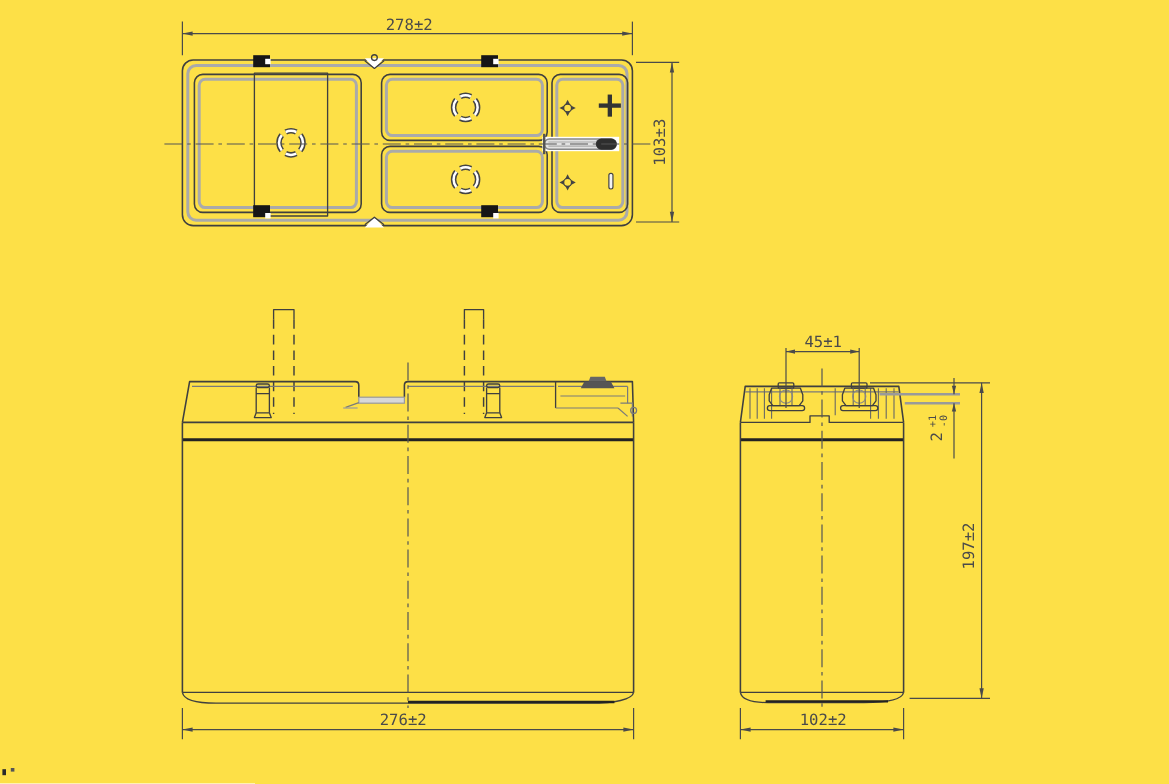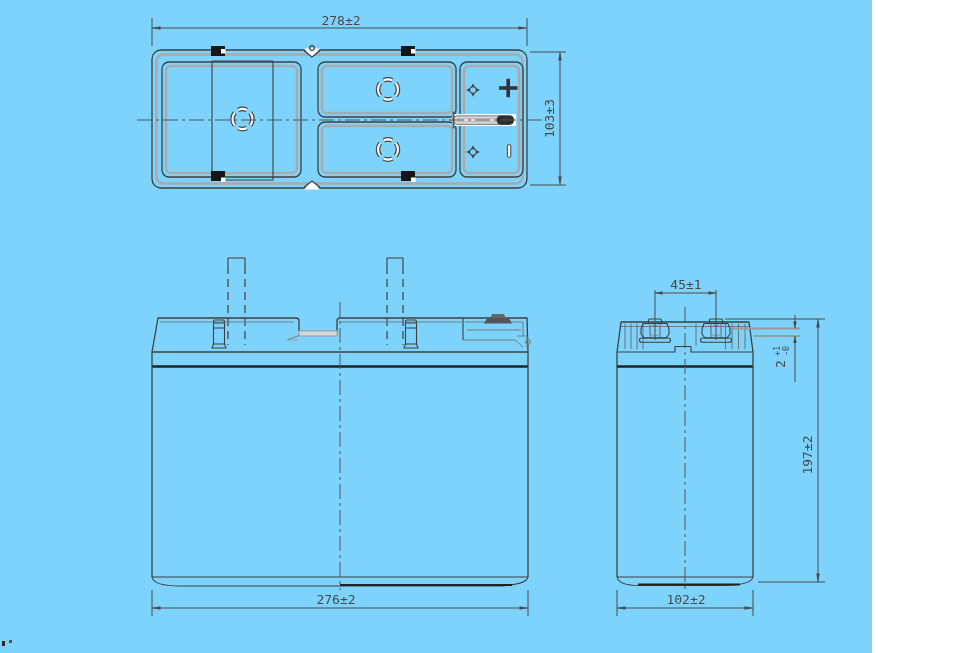--- a/index.html
+++ b/index.html
@@ -1,17 +1,17 @@
 <!DOCTYPE html>
 <html><head>
 <meta charset="utf-8">
 <style>
   html,body{margin:0;padding:0;background:#ffffff;}
-  #canvas{position:relative;width:848px;height:653px;background:#7dd3fc;overflow:hidden;
-          font-family:"DejaVu Sans Mono",monospace;padding-left:24px;}
+  #canvas{position:relative;width:974px;height:653px;background:#fde047;overflow:hidden;
+          font-family:"DejaVu Sans Mono",monospace;}
   svg{position:absolute;overflow:visible;}
   .ol   {stroke:#3f3f3f;stroke-width:1.3;fill:none;stroke-linejoin:round;}
   .ol2  {stroke:#3f3f3f;stroke-width:1.1;fill:none;stroke-linejoin:round;}
   .thin {stroke:#7a7a7a;stroke-width:1;fill:none;}
   .gray {stroke:#aaaaaa;stroke-width:2.5;fill:none;}
   .dark {stroke:#222222;stroke-width:2.6;fill:none;}
   .dk2  {stroke:#222222;stroke-width:2;fill:none;}
   .dim  {stroke:#4a4a4a;stroke-width:1;fill:none;}
   .grx  {stroke:#9a9a9a;stroke-width:2.2;fill:none;}
   .cl   {stroke:#555555;stroke-width:1;fill:none;stroke-dasharray:15 4 3 4;}

